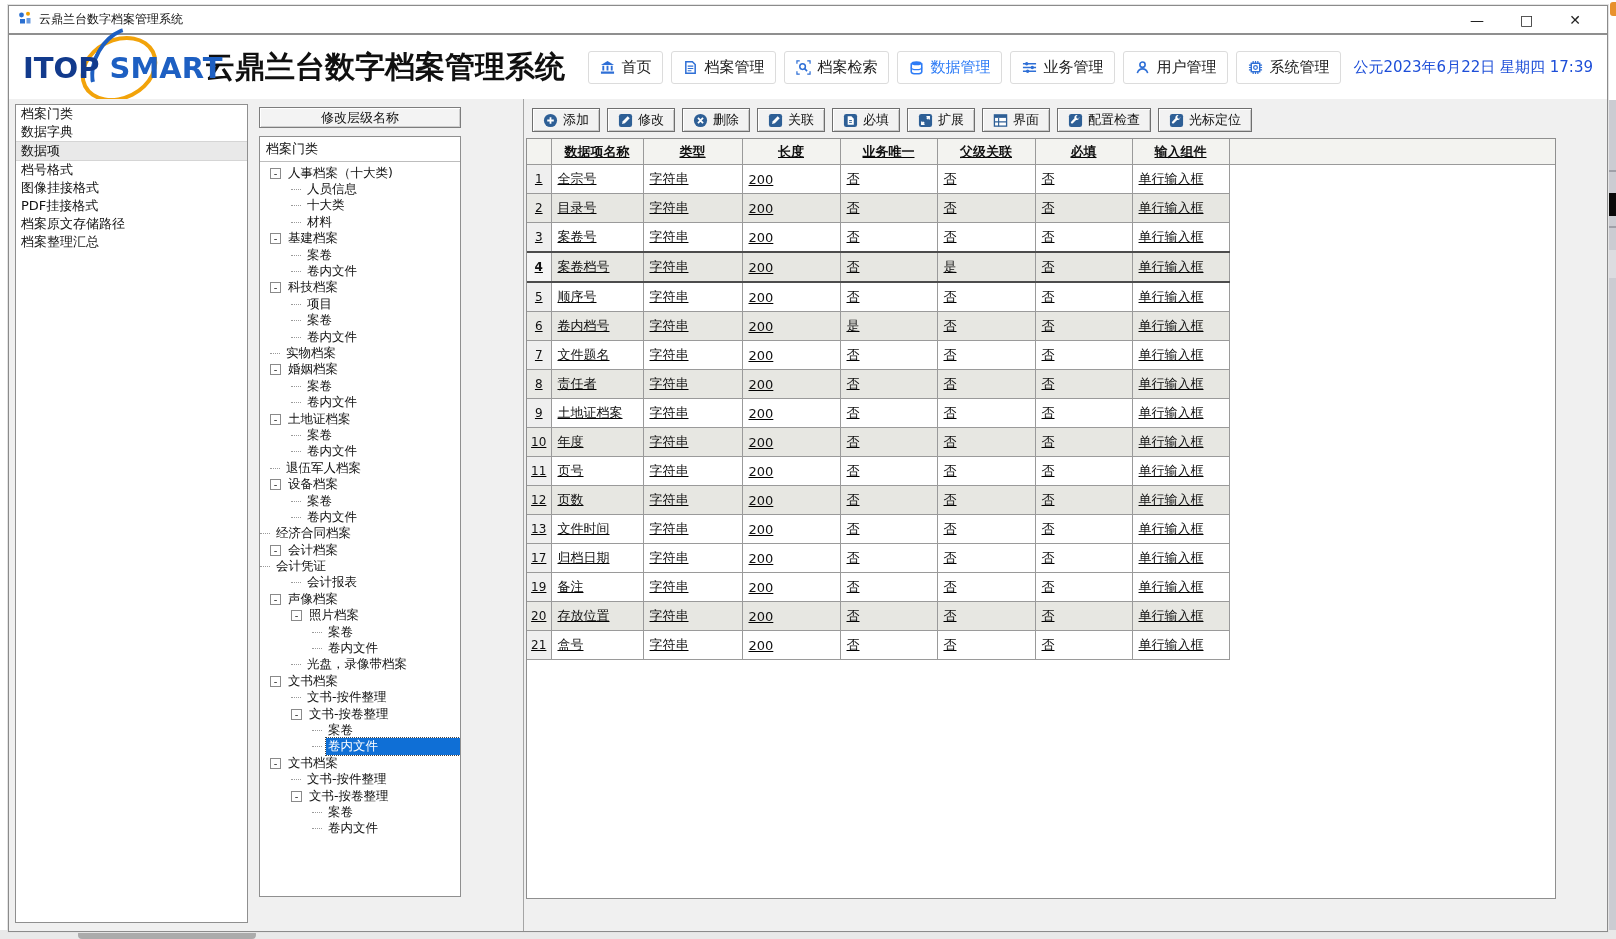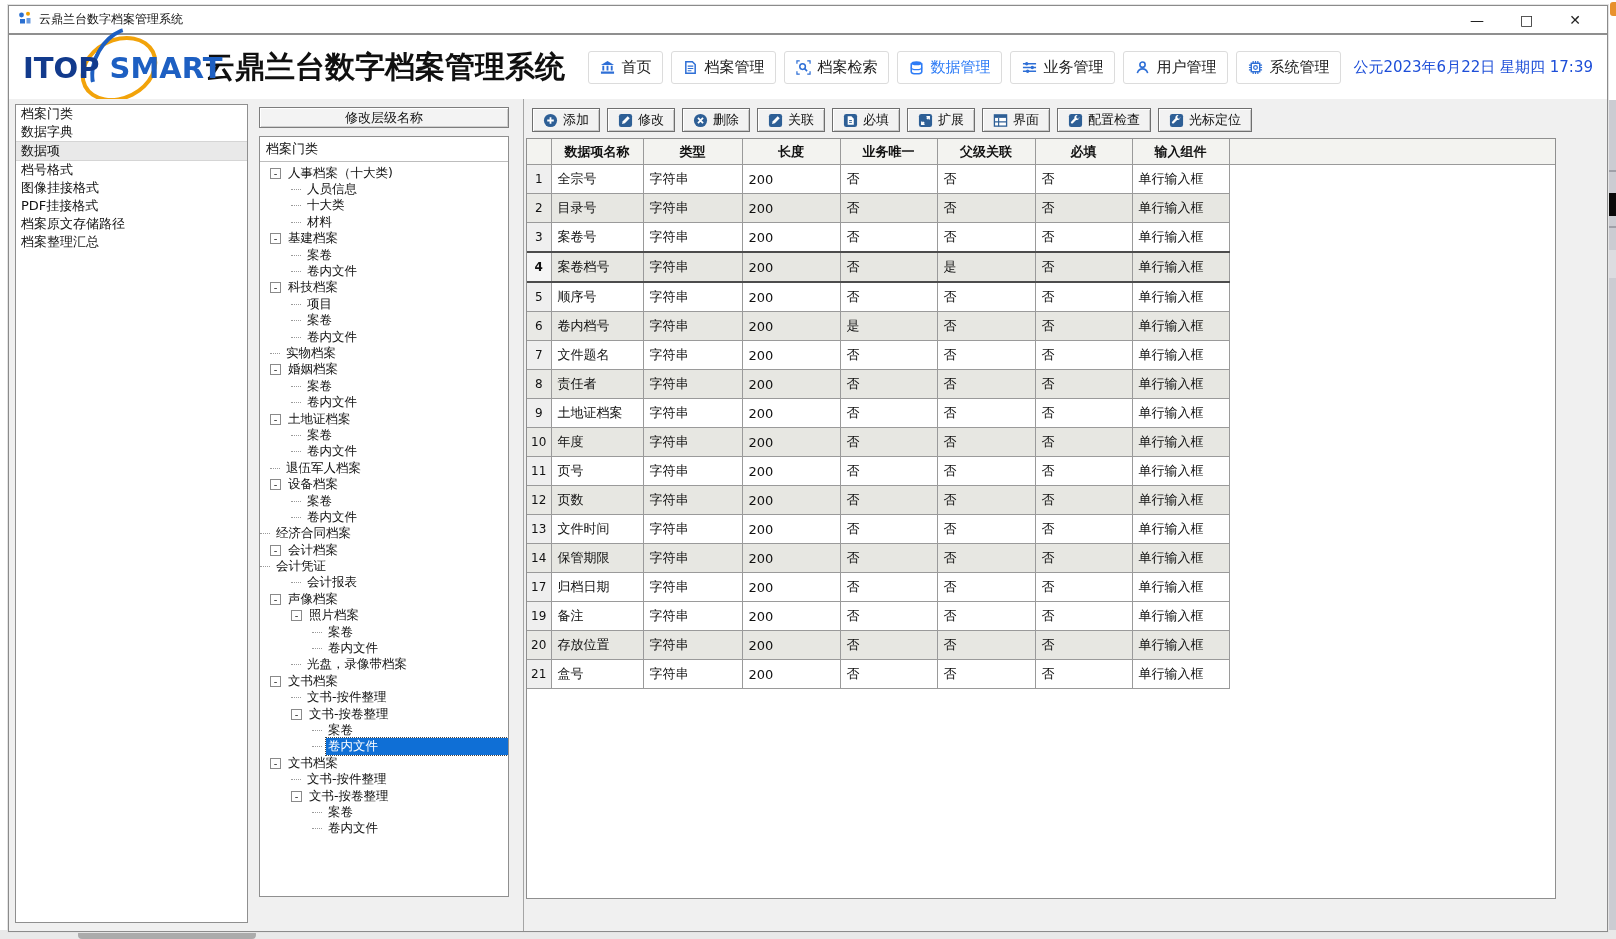--- a/index.html
+++ b/index.html
@@ -36,42 +36,42 @@
   .nav-ico{display:flex;align-items:center;}
   .datetime{color:#1d4ed8;font-size:15px;margin-left:12px;white-space:nowrap;}
   
   .content{position:absolute;top:93px;left:0;right:0;bottom:0;background:#f0f0f0;}
   
   .left-panel{position:absolute;left:6px;top:5px;width:231px;bottom:8px;background:#fff;
               border:1px solid #8f8f8f;overflow:hidden;font-size:13px;}
   .side-item{padding:1px 5px;line-height:16px;color:#111;cursor:default;white-space:nowrap;}
   .side-item.selected{background:#e9e9e9;border-top:1px solid #d5d5d5;border-bottom:1px solid #d5d5d5;}
   
-  .mid-panel{position:absolute;left:250px;top:8px;width:250px;bottom:34px;}
+  .mid-panel{position:absolute;left:250px;top:8px;width:202px;bottom:34px;}
   .rename-btn{width:100%;height:21px;font-size:13px;font-family:inherit;color:#111;background:#f3f3f3;
               border:1px solid #7d7d7d;box-shadow:inset 1px 1px 0 #fff, inset -1px -1px 0 #cfcfcf;cursor:pointer;}
   .tree-box{position:absolute;top:29px;left:0;right:0;bottom:0;background:#fff;border:1px solid #8f8f8f;overflow:hidden;}
   .tree-header{font-size:13px;color:#111;padding:3px 6px;border-bottom:1px solid #bdbdbd;}
   .tree-body{padding-top:3px;}
   .tree-row{display:flex;align-items:center;height:16.4px;font-size:12.5px;color:#111;white-space:nowrap;cursor:default;}
   .tbox{flex:none;width:9px;height:9px;border:1px solid #8a8a8a;background:#fff;display:inline-flex;
         align-items:center;justify-content:center;font-size:10px;line-height:7px;margin-right:5px;color:#333;}
   .tdash{flex:none;width:10px;border-top:1px dotted #9a9a9a;margin-right:4px;}
   .tlabel{padding:0 2px;}
   .tree-row.selected .tlabel{background:#0f6fd6;color:#fff;flex:1;outline:1px dotted #444;}
   
   .right-panel{position:absolute;left:514px;top:0;right:0;bottom:0;border-left:1px solid #a5a5a5;}
   .toolbar{position:absolute;top:9px;left:8px;display:flex;gap:7px;align-items:flex-end;}
   .tool-btn{display:flex;align-items:center;gap:5px;height:24px;padding:0 10px;font-size:13px;font-family:inherit;
             color:#111;background:#f2f2f2;border:1px solid #6f6f6f;
             box-shadow:inset 1px 1px 0 #fff, inset -1px -1px 0 #c9c9c9;cursor:pointer;white-space:nowrap;}
   .tool-ico{display:flex;align-items:center;}
   .table-box{position:absolute;left:2px;top:39px;right:51px;bottom:32px;background:#fff;
              border:1px solid #8f8f8f;overflow:hidden;}
-  table{border-collapse:collapse;table-layout:fixed;width:100%;}
+  table{border-collapse:collapse;table-layout:fixed;width:100%;text-decoration:underline;}
   th{background:#f3f3f0;border:1px solid #9a9a9a;border-top:none;font-size:13px;font-weight:bold;
      height:25px;color:#111;padding:0;}
   th:first-child{border-left:none;}
   th.filler{border-right:none;background:#f3f3f0;}
   td{border:1px solid #9a9a9a;font-size:13px;color:#111;height:28px;padding:0 0 0 6px;
      white-space:nowrap;overflow:hidden;background:#fff;}
   td:first-child{border-left:none;}
   td.num{background:#efefef;text-align:center;padding:0;font-size:12px;}
   tr.even td{background:#e7e7e2;}
   tr.even td.num{background:#e9e9e5;}
@@ -627,31 +627,20 @@
                 <td class="num">13</td>
                 <td>文件时间</td>
                 <td>字符串</td>
                 <td>200</td>
                 <td>否</td>
                 <td>否</td>
                 <td>否</td>
                 <td>单行输入框</td>
                 <td class="filler"></td>
               </tr>
-              <tr class="even">
-                <td class="num">14</td>
-                <td>保管期限</td>
-                <td>字符串</td>
-                <td>200</td>
-                <td>否</td>
-                <td>否</td>
-                <td>否</td>
-                <td>单行输入框</td>
-                <td class="filler"></td>
-              </tr>
               <tr class="odd">
                 <td class="num">17</td>
                 <td>归档日期</td>
                 <td>字符串</td>
                 <td>200</td>
                 <td>否</td>
                 <td>否</td>
                 <td>否</td>
                 <td>单行输入框</td>
                 <td class="filler"></td>

